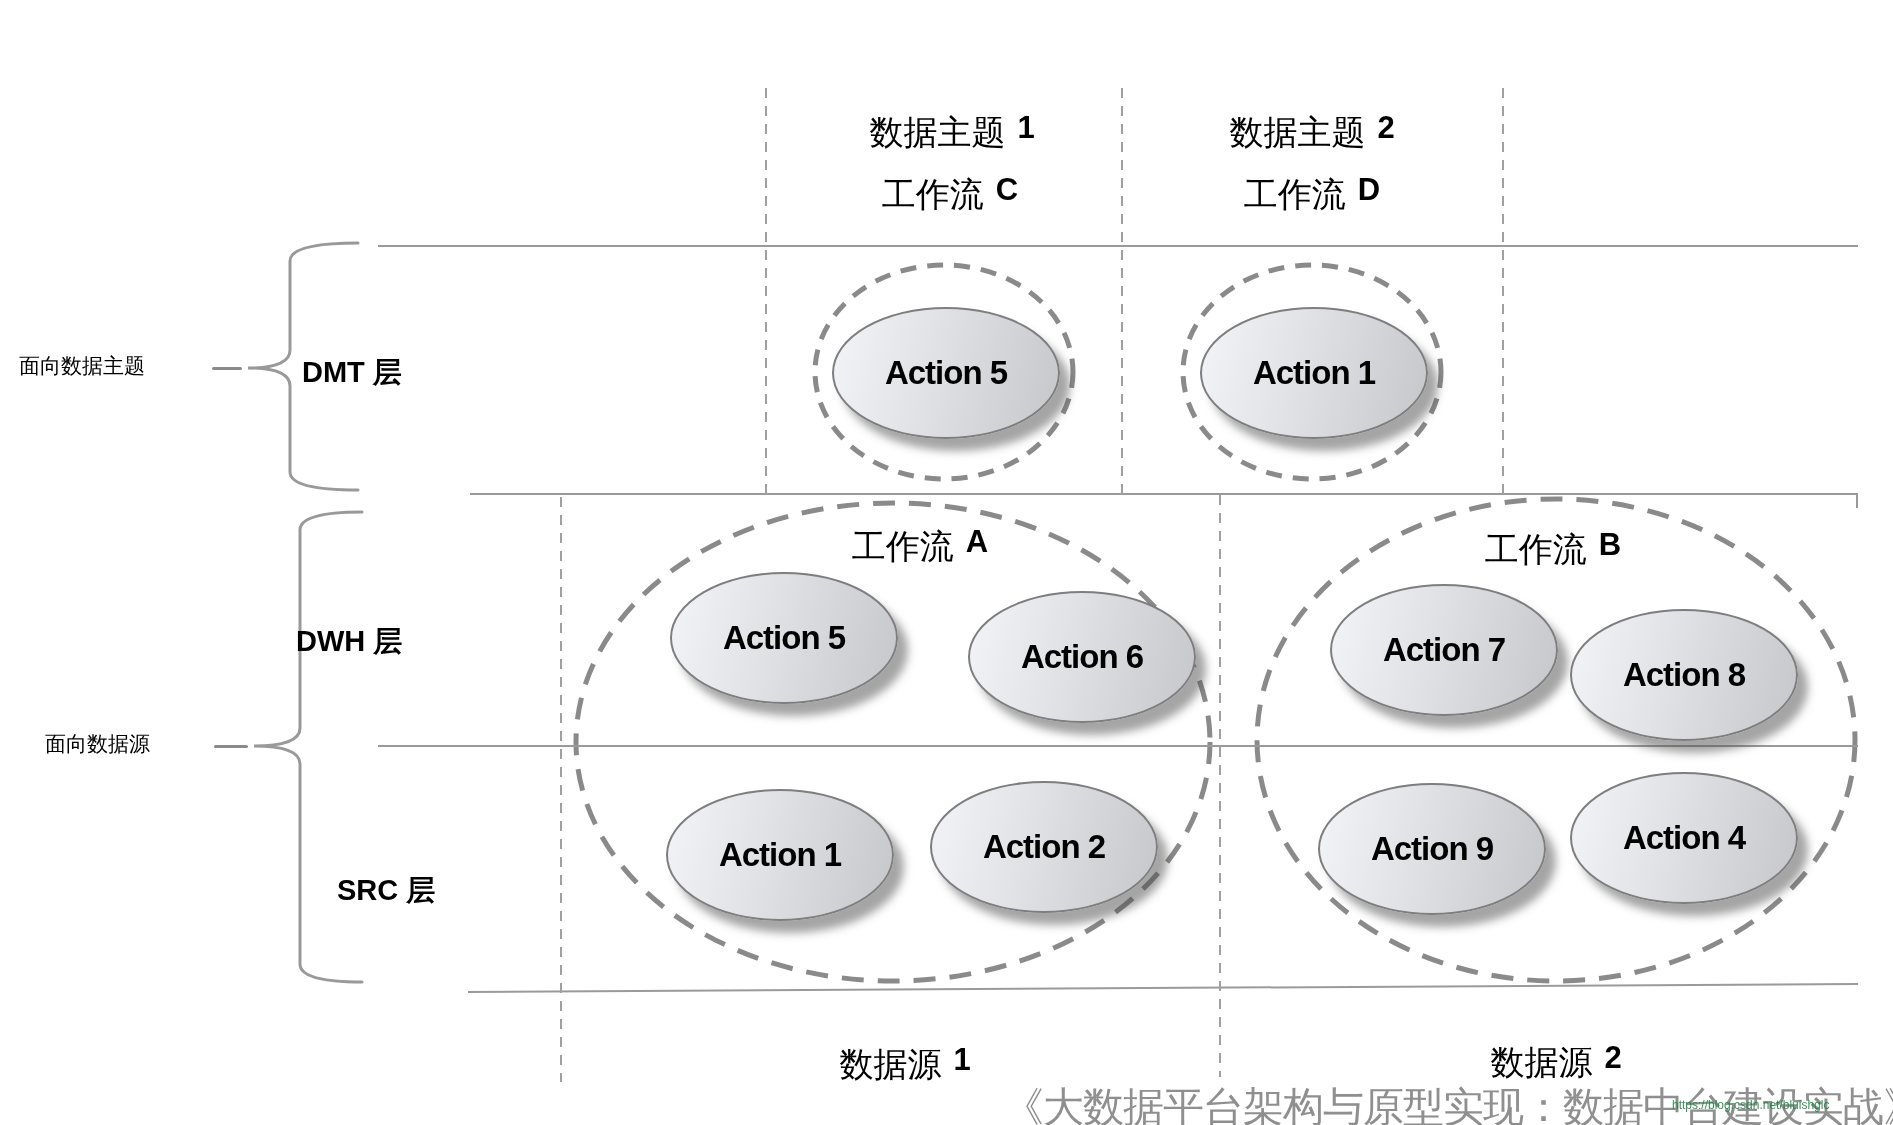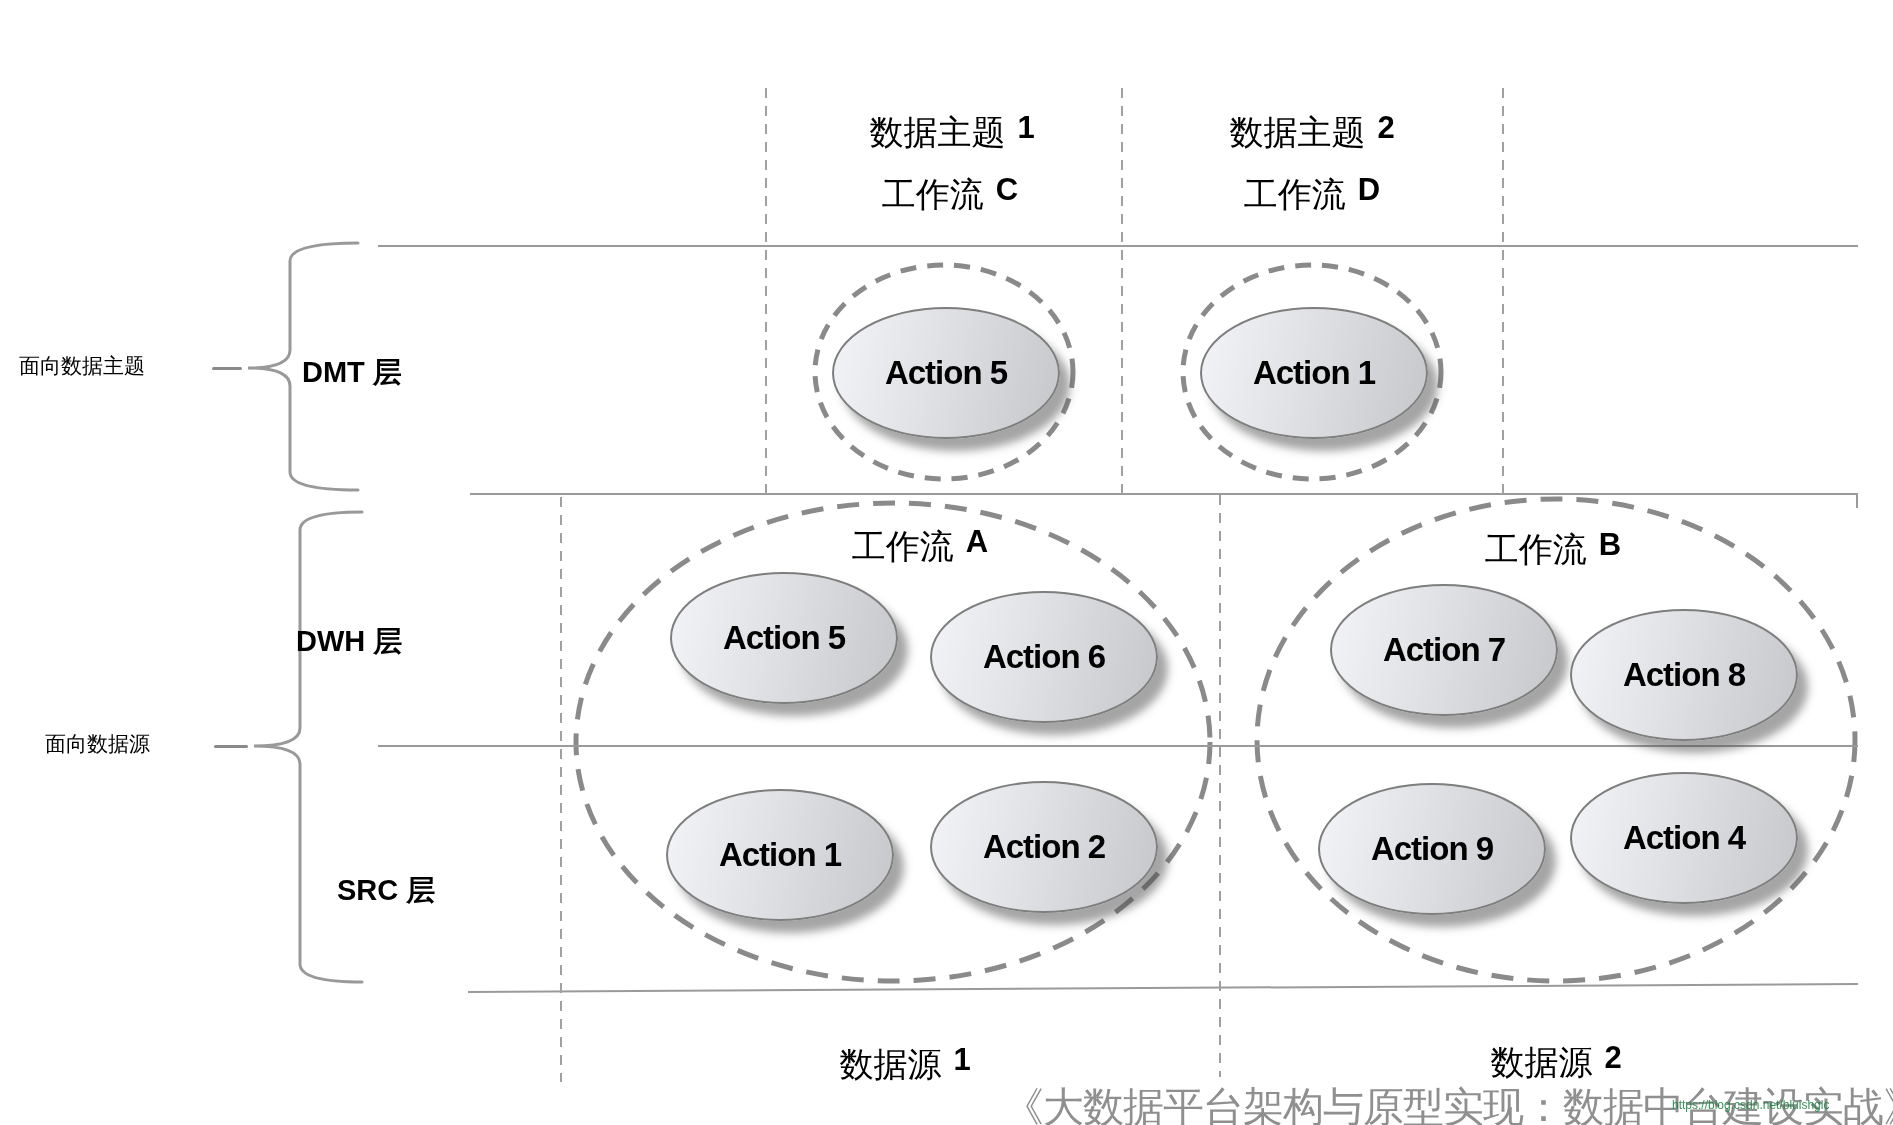--- a/index.html
+++ b/index.html
@@ -107,21 +107,21 @@
   <div class="action" style="left:832px;top:307px;">
     <span>Action 5</span>
   </div>
   <div class="action" style="left:1200px;top:307px;">
     <span>Action 1</span>
   </div>
 
   <div class="action" style="left:670px;top:572px;">
     <span>Action 5</span>
   </div>
-  <div class="action" style="left:930px;top:591px;">
+  <div class="action" style="left:968px;top:591px;">
     <span>Action 6</span>
   </div>
   <div class="action" style="left:1330px;top:584px;">
     <span>Action 7</span>
   </div>
   <div class="action" style="left:1570px;top:609px;">
     <span>Action 8</span>
   </div>
 
   <div class="action" style="left:666px;top:789px;">

